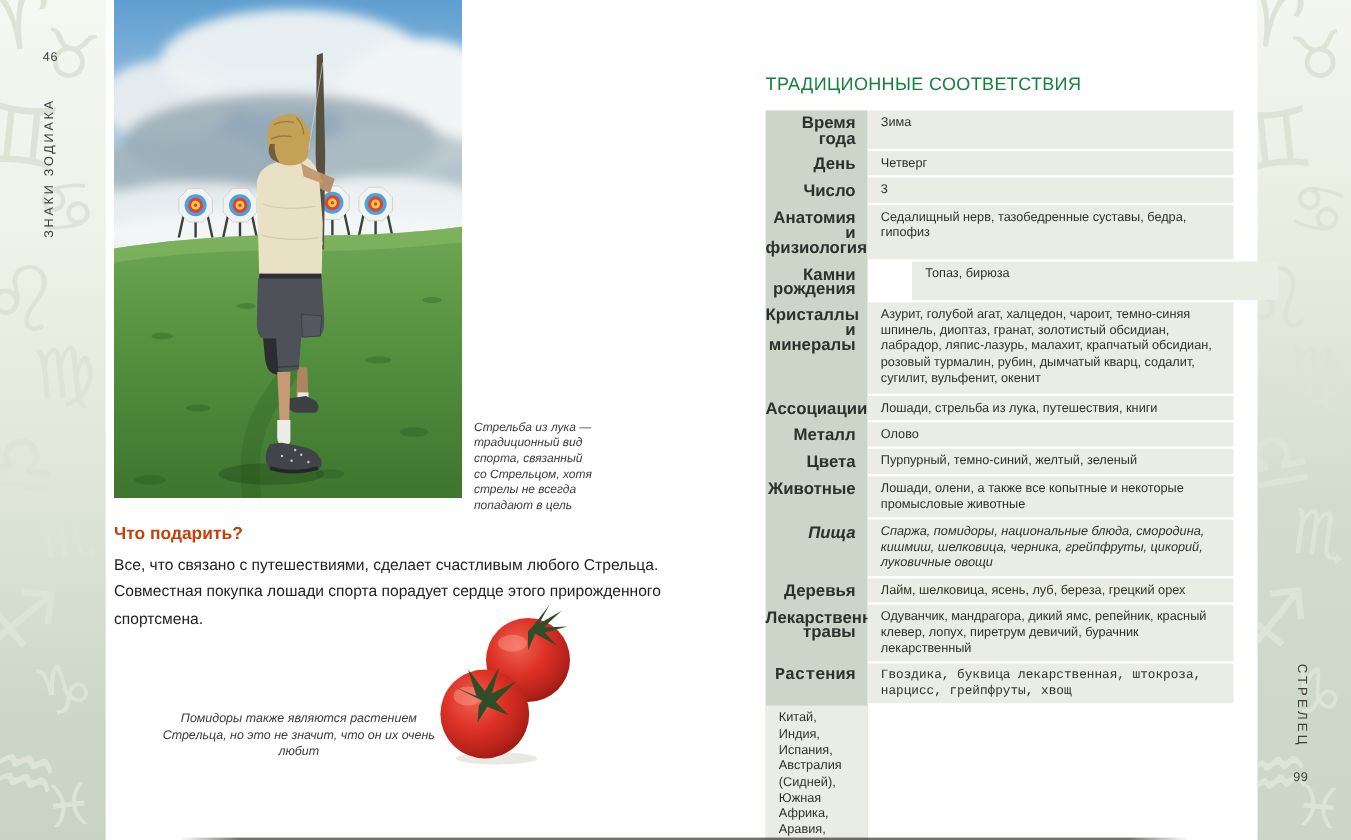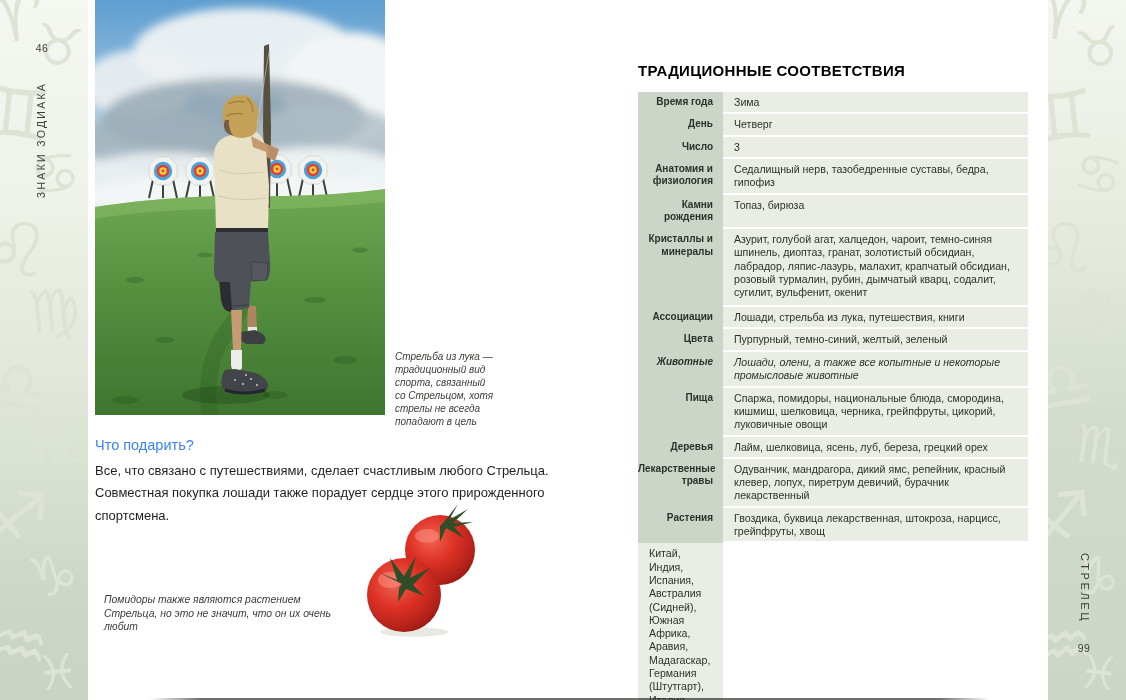--- a/index.html
+++ b/index.html
@@ -32,42 +32,42 @@
   .edge-title.etl { left:41px;  top:140px; transform:translate(-50%,-50%) rotate(-90deg); }
   .edge-title.etr { left:1085px; top:588px; transform:translate(-50%,-50%) rotate(90deg); font-size:11px; letter-spacing:2.6px; }
 
   
   .photo { position:absolute; left:95px; top:0; width:290px; height:415px; display:block; }
   .photo-caption {
     position:absolute; left:395px; top:351px; width:102px;
     font-style:italic; font-size:10px; line-height:12.9px; color:#3b3b38;
   }
   .gift { position:absolute; left:95px; top:437px; width:470px; }
-  .gift h2 { margin:0 0 7px 0; font-size:14.5px; font-weight:normal; color:#3b82f6; }
+  .gift h2 { margin:0 0 7px 0; font-size:14.5px; font-weight:bold; color:#c2410c; }
   .gift p  { margin:0; font-size:13px; line-height:22.4px; color:#1f1f1d; }
   .tomatoes { position:absolute; left:352px; top:496px; width:145px; height:146px; display:block; }
   .tomato-caption {
-    position:absolute; left:104px; top:593px; width:234px; text-align:left;
+    position:absolute; left:132px; top:593px; width:234px; text-align:center;
     font-style:italic; font-size:10.4px; line-height:13.6px; color:#3b3b38;
   }
 
   
   .table-title {
     position:absolute; left:638px; top:62px; margin:0;
-    font-size:15px; font-weight:bold; letter-spacing:.3px; color:#000000;
+    font-size:15px; font-weight:normal; letter-spacing:.3px; color:#15803d;
   }
   .corr-table { position:absolute; left:638px; top:92px; width:390px; }
   .corr-table::before {
     content:""; position:absolute; left:0; top:0; width:85px; height:100%;
     background:var(--label-bg,#ccd6c8);
   }
   .crow { position:relative; display:grid; grid-template-columns:85px 305px; margin-bottom:2px; }
   .crow .lbl {
     padding:4px 10px 3px 0; text-align:right; font-weight:bold;
-    font-size:10px; line-height:12.6px; color:#2c312c;
+    font-size:14px; line-height:12.6px; color:#2c312c;
   }
   .crow .val {
     background:var(--cell-bg,#e9ede4); padding:4px 6px 3px 11px;
     font-size:10.6px; line-height:13.3px; color:#2c312c;
   }
   .bottom-edge {
     position:absolute; left:150px; width:840px; bottom:0; height:2px;
     background:linear-gradient(90deg,rgba(35,35,33,0) 0%,rgba(35,35,33,.65) 6%,rgba(35,35,33,.65) 94%,rgba(35,35,33,0) 100%);
   }
 </style>
@@ -217,21 +217,21 @@
           <circle cx="162" cy="385" r="1"></circle>
           <circle cx="151" cy="375" r="1"></circle>
         </g>
     </g>
   </svg>
 
   <div class="photo-caption">Стрельба из лука — традиционный вид спорта, связанный со Стрельцом, хотя стрелы не всегда попадают в цель</div>
 
   <div class="gift">
     <h2>Что подарить?</h2>
-    <p>Все, что связано с путешествиями, сделает счастливым любого Стрельца. Совместная покупка лошади также порадует сердце этого прирожденного спортсмена.</p>
+    <p>Все, что связано с путешествиями, сделает счастливым любого Стрельца. Совместная покупка лошади спорта порадует сердце этого прирожденного спортсмена.</p>
   </div>
 
   <svg class="tomatoes" viewBox="0 0 145 146" xmlns="http://www.w3.org/2000/svg">
     <defs>
       <radialGradient id="tomG" cx="38%" cy="34%" r="75%">
         <stop offset="0" stop-color="#f06352"></stop>
           <stop offset=".45" stop-color="#dd3125"></stop>
         <stop offset=".8" stop-color="#b5221a"></stop>
           <stop offset="1" stop-color="#8f170f"></stop>
       </radialGradient>
@@ -262,53 +262,57 @@
         <div class="val">Четверг</div>
       </div>
       <div class="crow" style="min-height: 19px;">
         <div class="lbl">Число</div>
         <div class="val">3</div>
       </div>
       <div class="crow" style="min-height: 34px;">
         <div class="lbl">Анатомия и физиология</div>
         <div class="val">Седалищный нерв, тазобедренные суставы, бедра, гипофиз</div>
       </div>
-      <div class="crow" style="min-height: 28px;">
+      <div class="crow" style="min-height: 28px; gap: 37px;">
         <div class="lbl">Камни рождения</div>
         <div class="val">Топаз, бирюза</div>
       </div>
       <div class="crow" style="min-height: 76px;">
         <div class="lbl">Кристаллы и минералы</div>
         <div class="val">Азурит, голубой агат, халцедон, чароит, темно-синяя шпинель, диоптаз, гранат, золотистый обсидиан, лабрадор, ляпис-лазурь, малахит, крапчатый обсидиан, розовый турмалин, рубин, дымчатый кварц, содалит, сугилит, вульфенит, окенит</div>
       </div>
       <div class="crow" style="min-height: 19px;">
         <div class="lbl">Ассоциации</div>
         <div class="val">Лошади, стрельба из лука, путешествия, книги</div>
       </div>
       <div class="crow" style="min-height: 19px;">
+        <div class="lbl">Металл</div>
+        <div class="val">Олово</div>
+      </div>
+      <div class="crow" style="min-height: 19px;">
         <div class="lbl">Цвета</div>
         <div class="val">Пурпурный, темно-синий, желтый, зеленый</div>
       </div>
-      <div class="crow" style="min-height: 34px; font-style: italic;">
+      <div class="crow" style="min-height: 34px;">
         <div class="lbl">Животные</div>
         <div class="val">Лошади, олени, а также все копытные и некоторые промысловые животные</div>
       </div>
-      <div class="crow" style="min-height: 34px;">
+      <div class="crow" style="min-height: 34px; font-style: italic;">
         <div class="lbl">Пища</div>
         <div class="val">Спаржа, помидоры, национальные блюда, смородина, кишмиш, шелковица, черника, грейпфруты, цикорий, луковичные овощи</div>
       </div>
       <div class="crow" style="min-height: 15px;">
         <div class="lbl">Деревья</div>
         <div class="val">Лайм, шелковица, ясень, луб, береза, грецкий орех</div>
       </div>
       <div class="crow" style="min-height: 34px;">
         <div class="lbl">Лекарственные травы</div>
         <div class="val">Одуванчик, мандрагора, дикий ямс, репейник, красный клевер, лопух, пиретрум девичий, бурачник лекарственный</div>
       </div>
-      <div class="crow" style="min-height: 32px;">
+      <div class="crow" style="min-height: 32px; font-family: Liberation Mono, monospace;">
         <div class="lbl">Растения</div>
         <div class="val">Гвоздика, буквица лекарственная, штокроза, нарцисс, грейпфруты, хвощ</div>
       </div>
       <div class="crow" style="min-height: 90px;">
         <div class="val">Китай, Индия, Испания, Австралия (Сидней), Южная Африка, Аравия, Мадагаскар, Германия (Штутгарт), Италия (Тоскана), Торонто. Незнакомые места, конюшни, большие дома, поля, холмы и возвышенности. Комнаты на верхнем этаже с очагом</div>
       </div>
     </div>
 
   <div class="bottom-edge"></div>
 </div>

